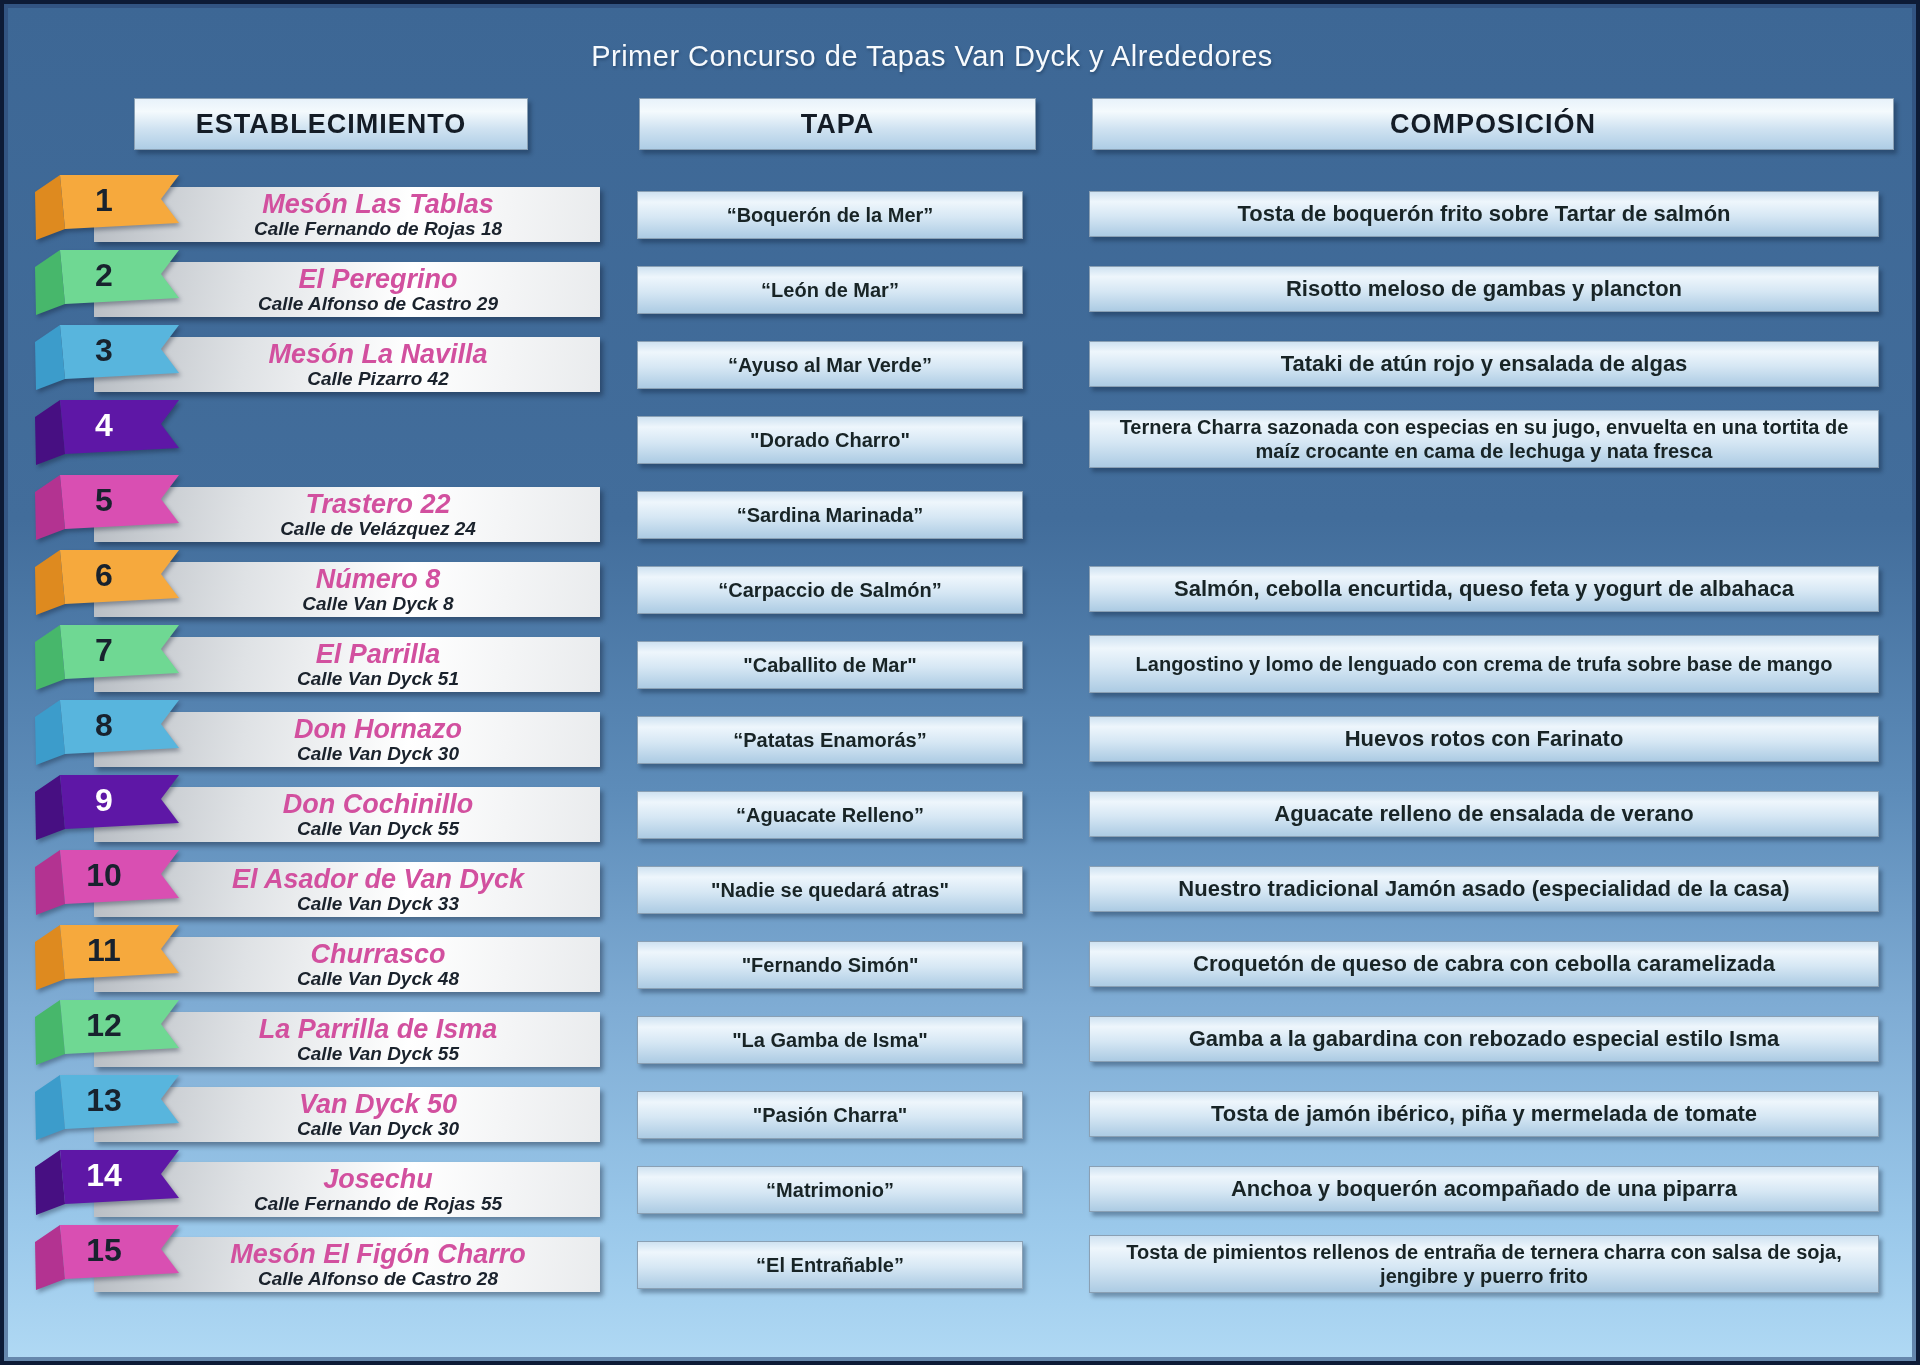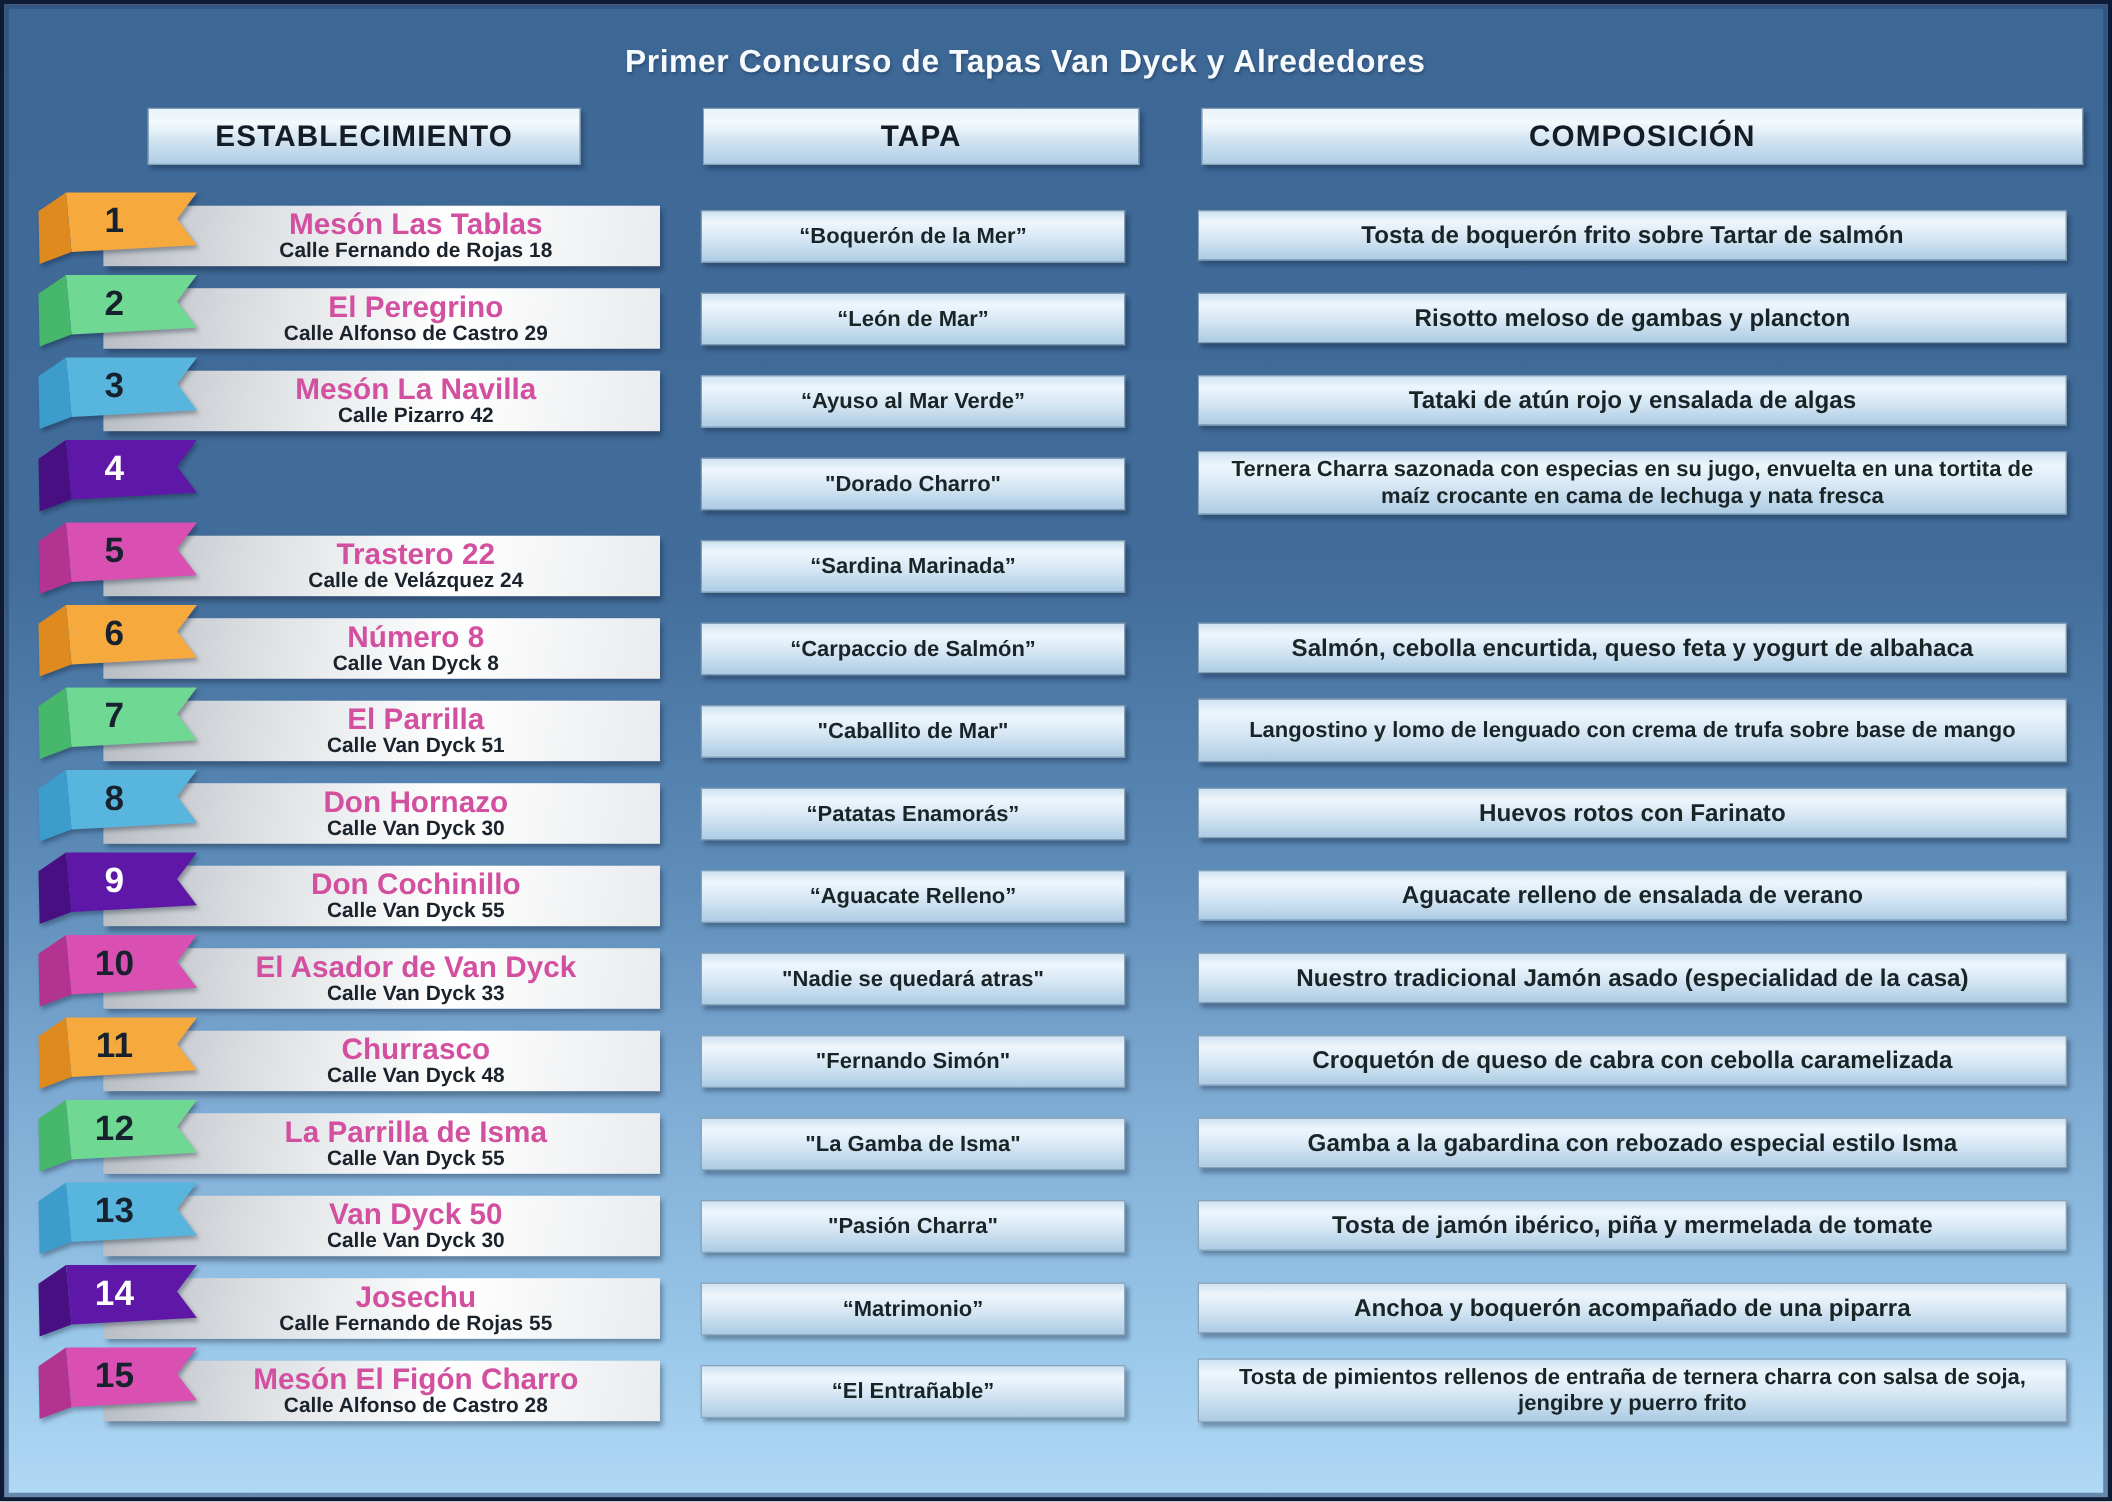--- a/index.html
+++ b/index.html
@@ -11,21 +11,21 @@
   #page{
     position:relative;
     width:1912px;height:1357px;
     border:4px solid #0d1b36;
     box-shadow:inset 0 0 0 4px rgba(42,70,115,.55);
     background:linear-gradient(180deg,#3d6795 0%,#426d9b 38%,#5d8cb9 58%,#7facd4 74%,#9ac8ea 90%,#b0d9f4 100%);
   }
   .title{
     position:absolute;top:36px;left:0;right:56px;
     text-align:center;
-    color:#f7fafd;font-size:29px;font-weight:bold;letter-spacing:.5px;
+    color:#f7fafd;font-size:29px;font-weight:normal;letter-spacing:.5px;
     text-shadow:1px 2px 3px rgba(10,25,50,.35);
   }
   .col-header{
     position:absolute;top:94px;height:50px;
     display:flex;align-items:center;justify-content:center;
     background:linear-gradient(180deg,#e8f2fa 0%,#f4fafd 25%,#cfe2f1 60%,#aecde5 100%);
     border:1px solid #8aa0b4;
     box-shadow:3px 4px 4px rgba(10,25,50,.35);
     color:#141c26;font-size:27px;font-weight:bold;letter-spacing:1px;
   }
@@ -33,21 +33,21 @@
   .col-header.tapa{left:635px;width:395px;}
   .col-header.comp{left:1088px;width:800px;}
 
   .row{position:absolute;left:0;width:1912px;height:75px;}
 
   .est-bar{
     position:absolute;left:90px;top:13px;width:506px;height:55px;
     background:linear-gradient(100deg,#b8bdc3 0%,#dfe2e5 30%,#ffffff 62%,#e9ebed 100%);
     box-shadow:3px 4px 5px rgba(10,20,40,.4);
     display:flex;flex-direction:column;align-items:center;justify-content:center;
-    padding-left:62px;box-sizing:border-box;
+    padding-left:62px;box-sizing:border-box;font-style:italic;
   }
   .est-name{
     color:var(--name-color,#d2509f);
     font-size:27px;font-weight:bold;line-height:28px;white-space:nowrap;
   }
   .est-addr{
     color:var(--address-color,#1a222c);
     font-size:19px;font-weight:bold;line-height:21px;white-space:nowrap;
   }
   .ribbon{position:absolute;left:30px;top:-1px;width:150px;height:70px;

